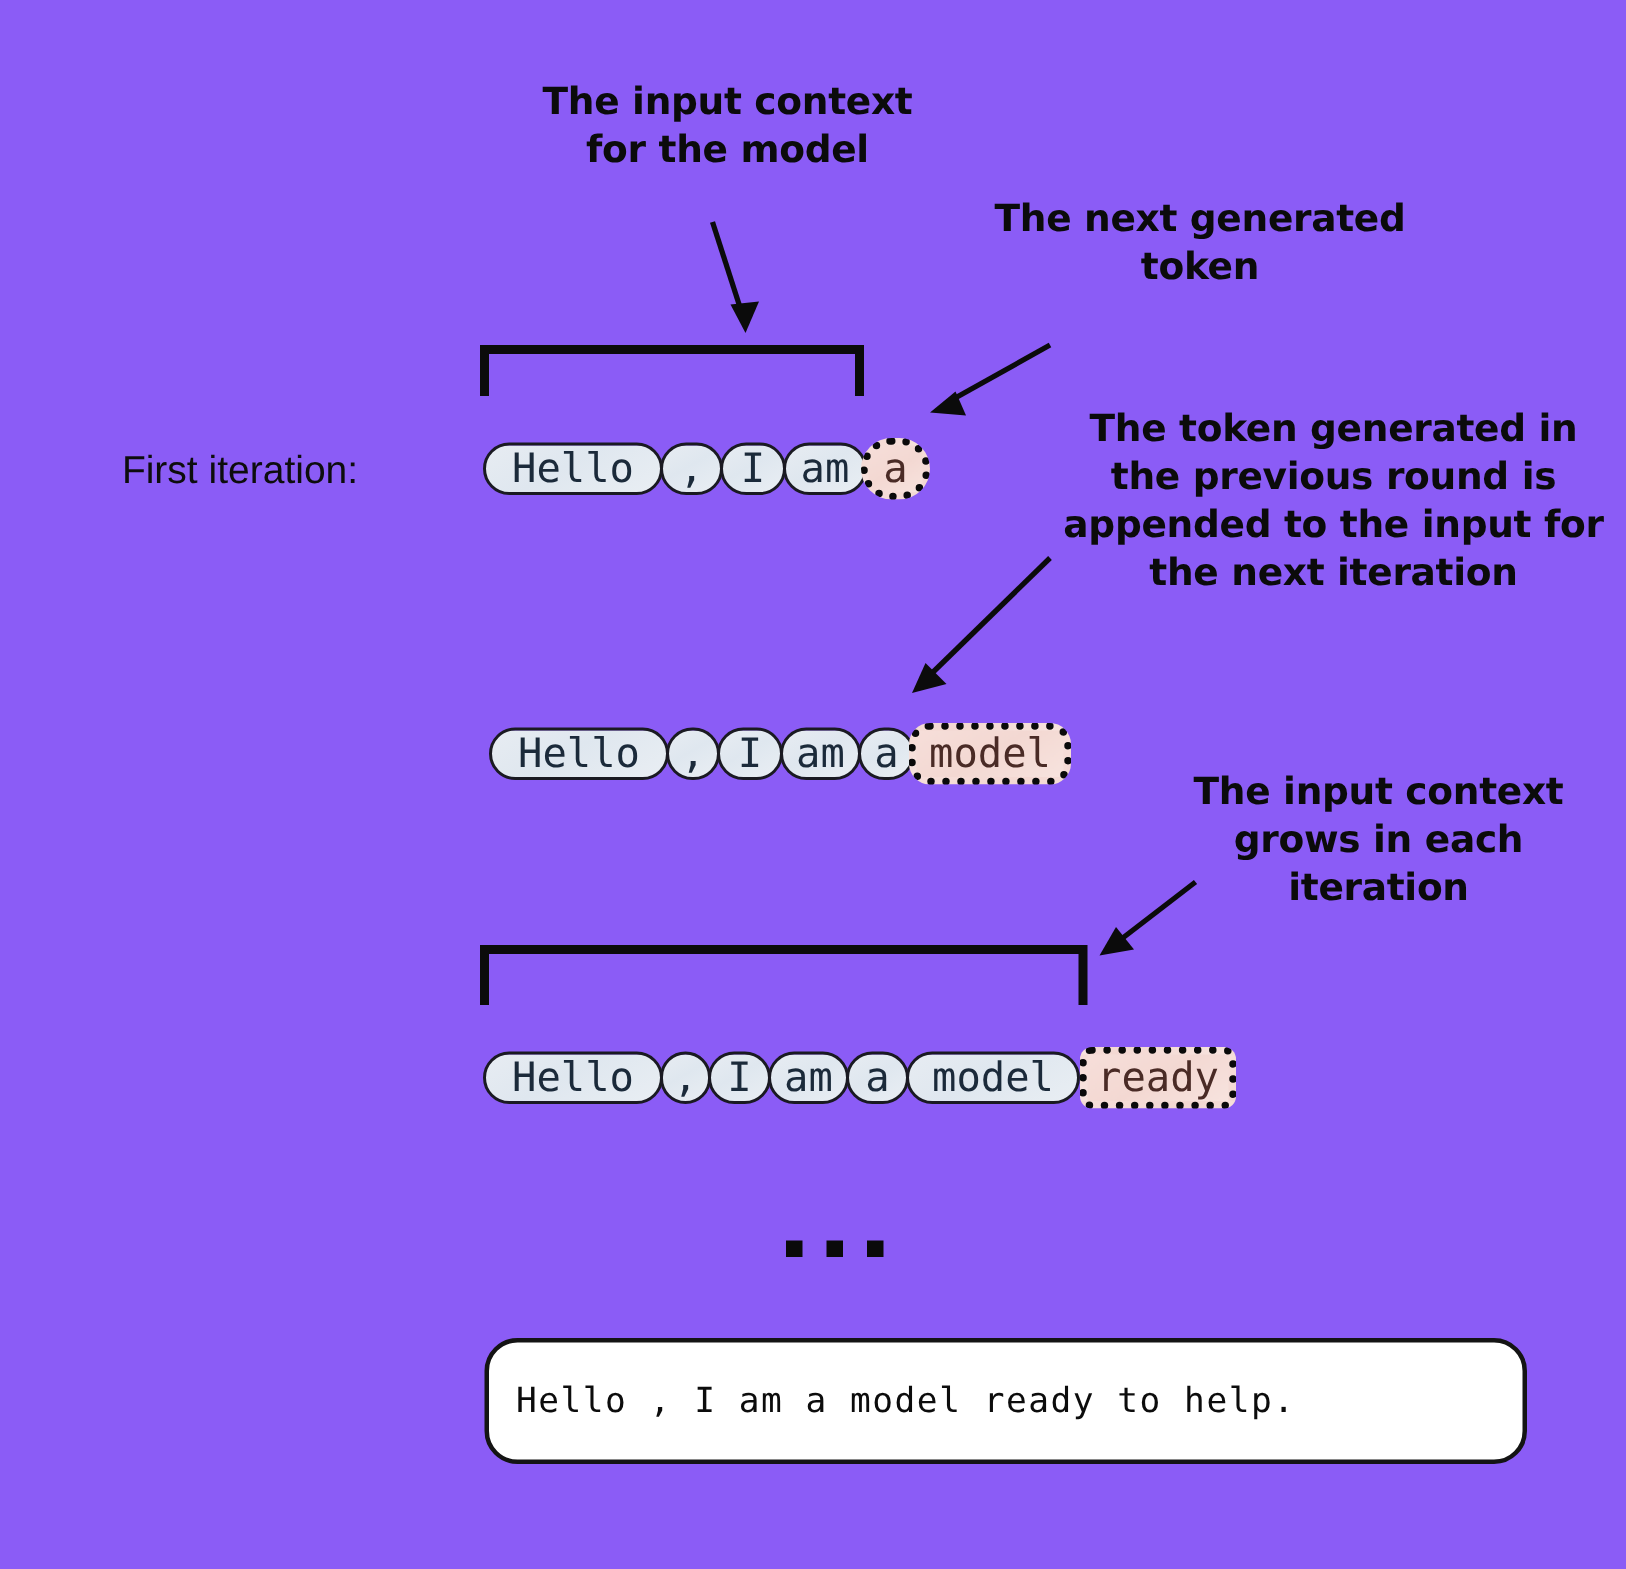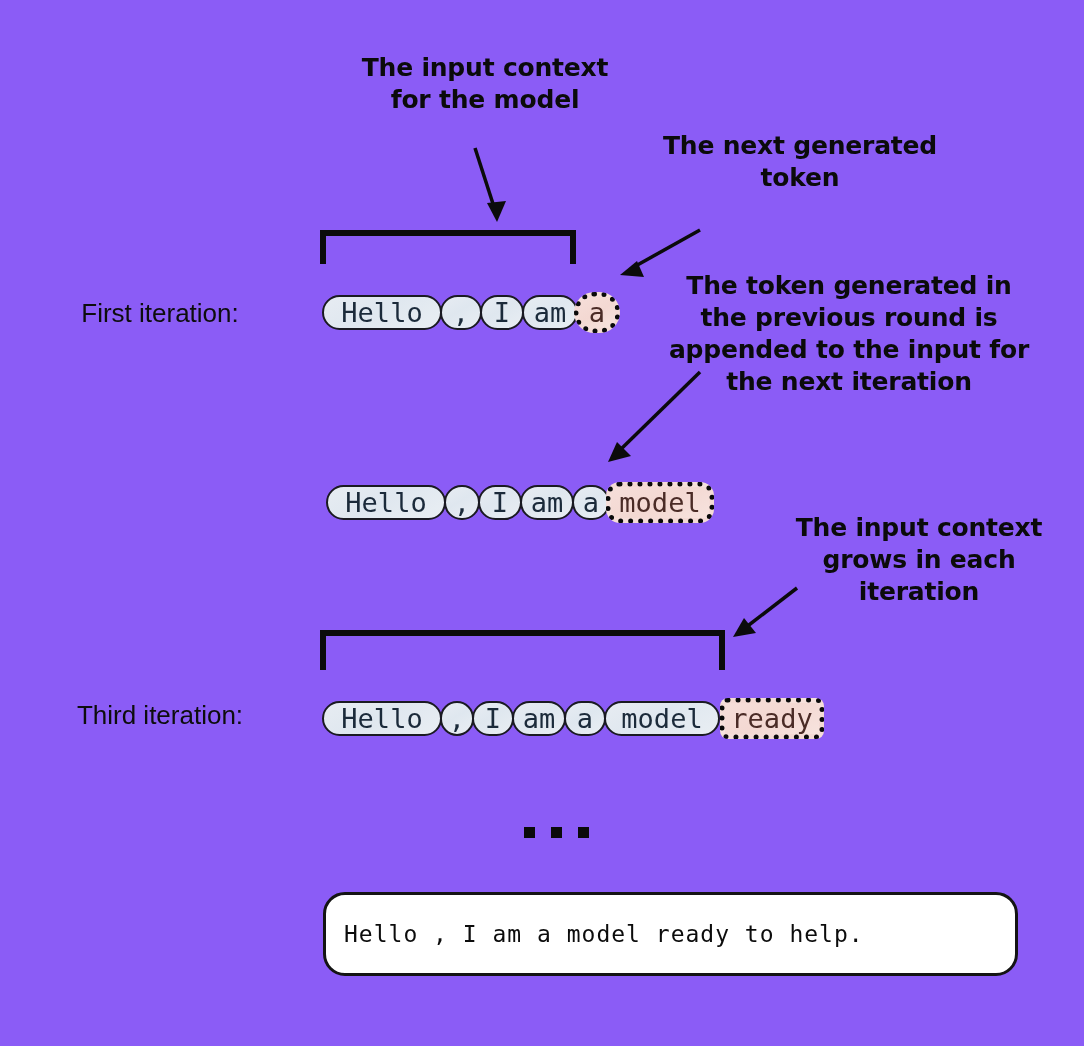--- a/index.html
+++ b/index.html
@@ -119,21 +119,21 @@
 <body>
 
 <div id="canvas">
 
   <div class="annot" style="left:345px; top:52px; width:280px;">The input context
 for the model</div>
 
   <div class="annot" style="left:655px; top:130px; width:290px;">The next generated
 token</div>
 
-  <div class="annot" style="left:660px; top:270px; width:378px;">The token generated in
+  <div class="annot" style="left:700px; top:270px; width:378px;">The token generated in
 the previous round is
 appended to the input for
 the next iteration</div>
 
   <div class="annot" style="left:780px; top:512px; width:278px;">The input context
 grows in each
 iteration</div>
 
   <div class="row-label" style="left:30px; top:298px; width:260px;">First iteration:</div>
 
@@ -148,21 +148,20 @@
 
   <div class="token-row" style="left:326px; top:456px; height:92px;">
     <div class="tok" style="width:120px;">Hello</div>
     <div class="tok narrow" style="width:36px;">,</div>
     <div class="tok narrow" style="width:44px;">I</div>
     <div class="tok narrow" style="width:54px;">am</div>
     <div class="tok narrow" style="width:38px;">a</div>
     <div class="tok-gen" style="width:108px; border-radius:14px; margin-left:-2px;">model</div>
   </div>
 
-  <div class="row-label" style="left:30px; top:700px; width:260px;">Third iteration:</div>
 
   <div class="token-row" style="left:322px; top:672px; height:92px;">
     <div class="tok" style="width:120px;">Hello</div>
     <div class="tok narrow" style="width:34px;">,</div>
     <div class="tok narrow" style="width:42px;">I</div>
     <div class="tok narrow" style="width:54px;">am</div>
     <div class="tok narrow" style="width:42px;">a</div>
     <div class="tok" style="width:116px;">model</div>
     <div class="tok-gen" style="width:104px; border-radius:8px; margin-left:2px;">ready</div>
   </div>

